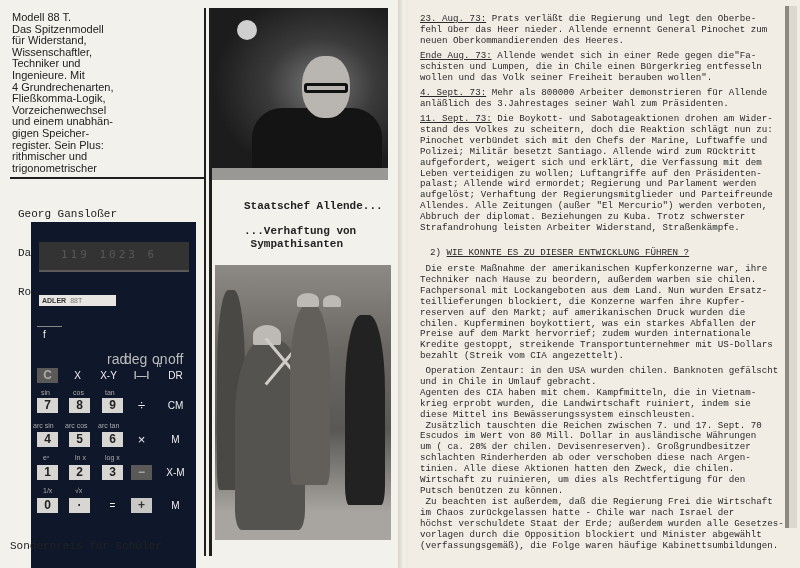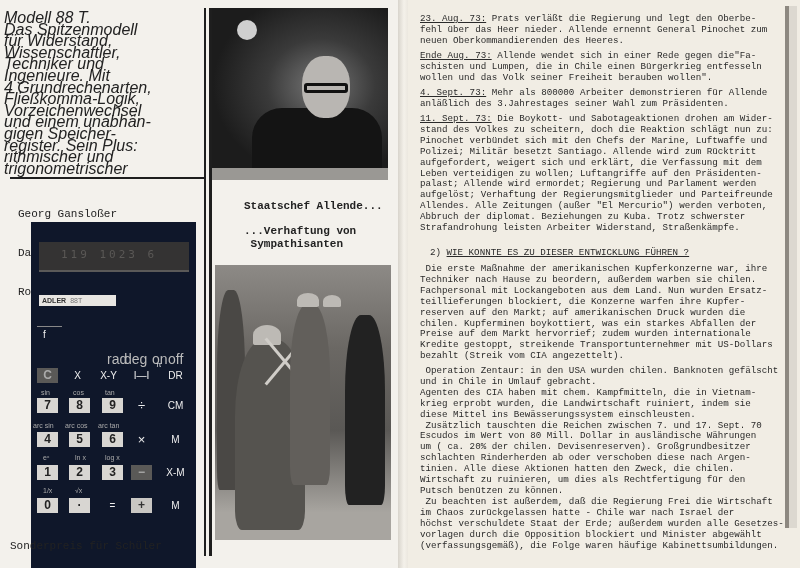--- a/index.html
+++ b/index.html
@@ -5,21 +5,21 @@
   html,body{margin:0;padding:0;}
   body{width:800px;height:568px;background:#f4f2ee;position:relative;overflow:hidden;font-family:"Liberation Sans",sans-serif;}
   .page-left{position:absolute;left:0;top:0;width:402px;height:568px;background:#f3f1ec;}
   .page-right{position:absolute;left:402px;top:0;width:398px;height:568px;background:#f1ede4;}
   .spine{position:absolute;left:398px;top:0;width:10px;height:568px;background:linear-gradient(to right,#d8d4cc,#f4f1ea 60%,#ebe7df);}
   .right-edge{position:absolute;left:785px;top:6px;width:4px;height:522px;background:#8d8880;}
   .right-edge2{position:absolute;left:789px;top:6px;width:8px;height:522px;background:#dcd8d0;}
 
   
   .ad-box{position:absolute;left:10px;top:8px;width:194px;height:548px;border-right:2px solid #1e1e1e;}
-  .ad-text{position:absolute;left:4px;top:12px;width:185px;font-size:16px;line-height:11.6px;color:#222;font-style:italic;}
+  .ad-text{position:absolute;left:12px;top:12px;width:185px;font-size:11px;line-height:11.6px;color:#222;}
   .ad-sep{position:absolute;left:10px;top:177px;width:194px;height:2px;background:#1e1e1e;}
   .shop{position:absolute;left:18px;top:182px;font-family:"Liberation Mono",monospace;font-size:11px;line-height:13px;color:#222;white-space:pre;}
 
   
   .calc{position:absolute;left:31px;top:222px;width:165px;height:388px;background:#0f172a;}
   .display{position:absolute;left:8px;top:20px;width:150px;height:28px;background:#343333;border-bottom:2px solid #5a5958;}
   .display-digits{position:absolute;left:22px;top:6px;font-family:"DejaVu Sans Mono",monospace;font-size:11px;letter-spacing:3px;color:#5a5856;}
   .brand{position:absolute;left:8px;top:73px;width:77px;height:11px;background:#e8e6e2;font-size:7px;line-height:11px;color:#333;padding-left:3px;box-sizing:border-box;font-weight:bold;}
   .brand span.model{font-weight:normal;color:#777;margin-left:4px;}
   .f-key{position:absolute;left:12px;top:107px;color:#eee;font-size:10px;}

